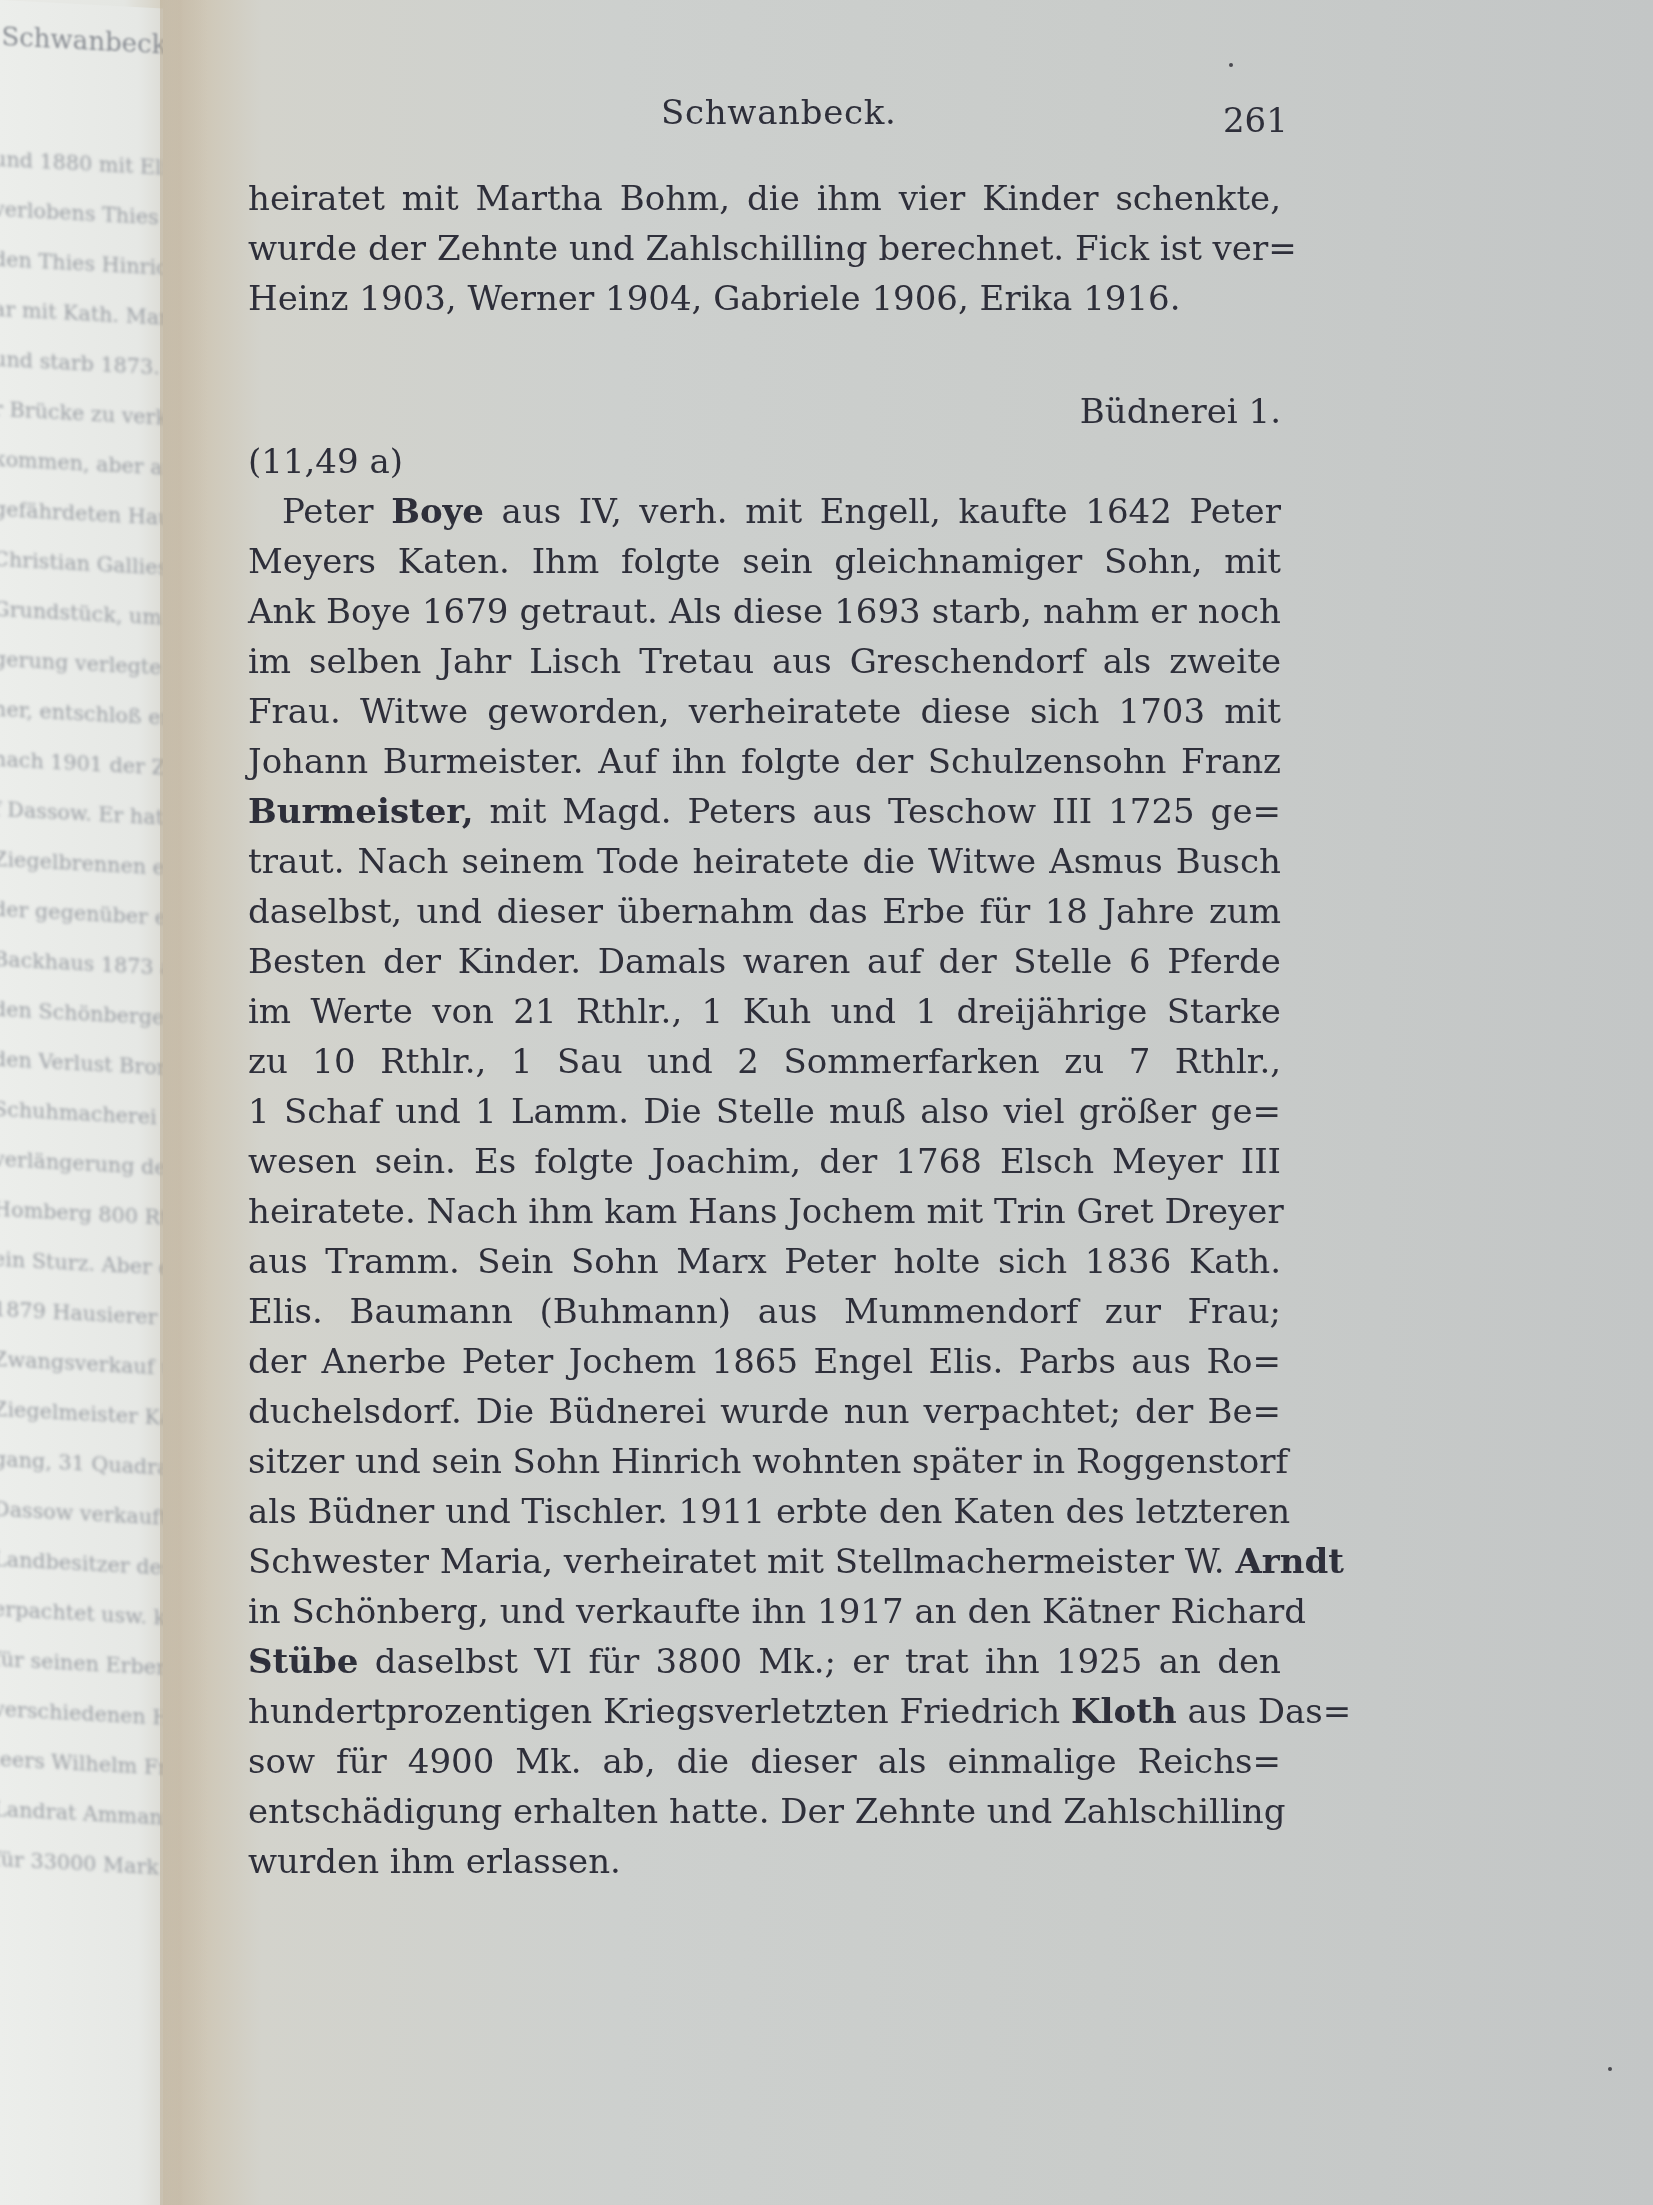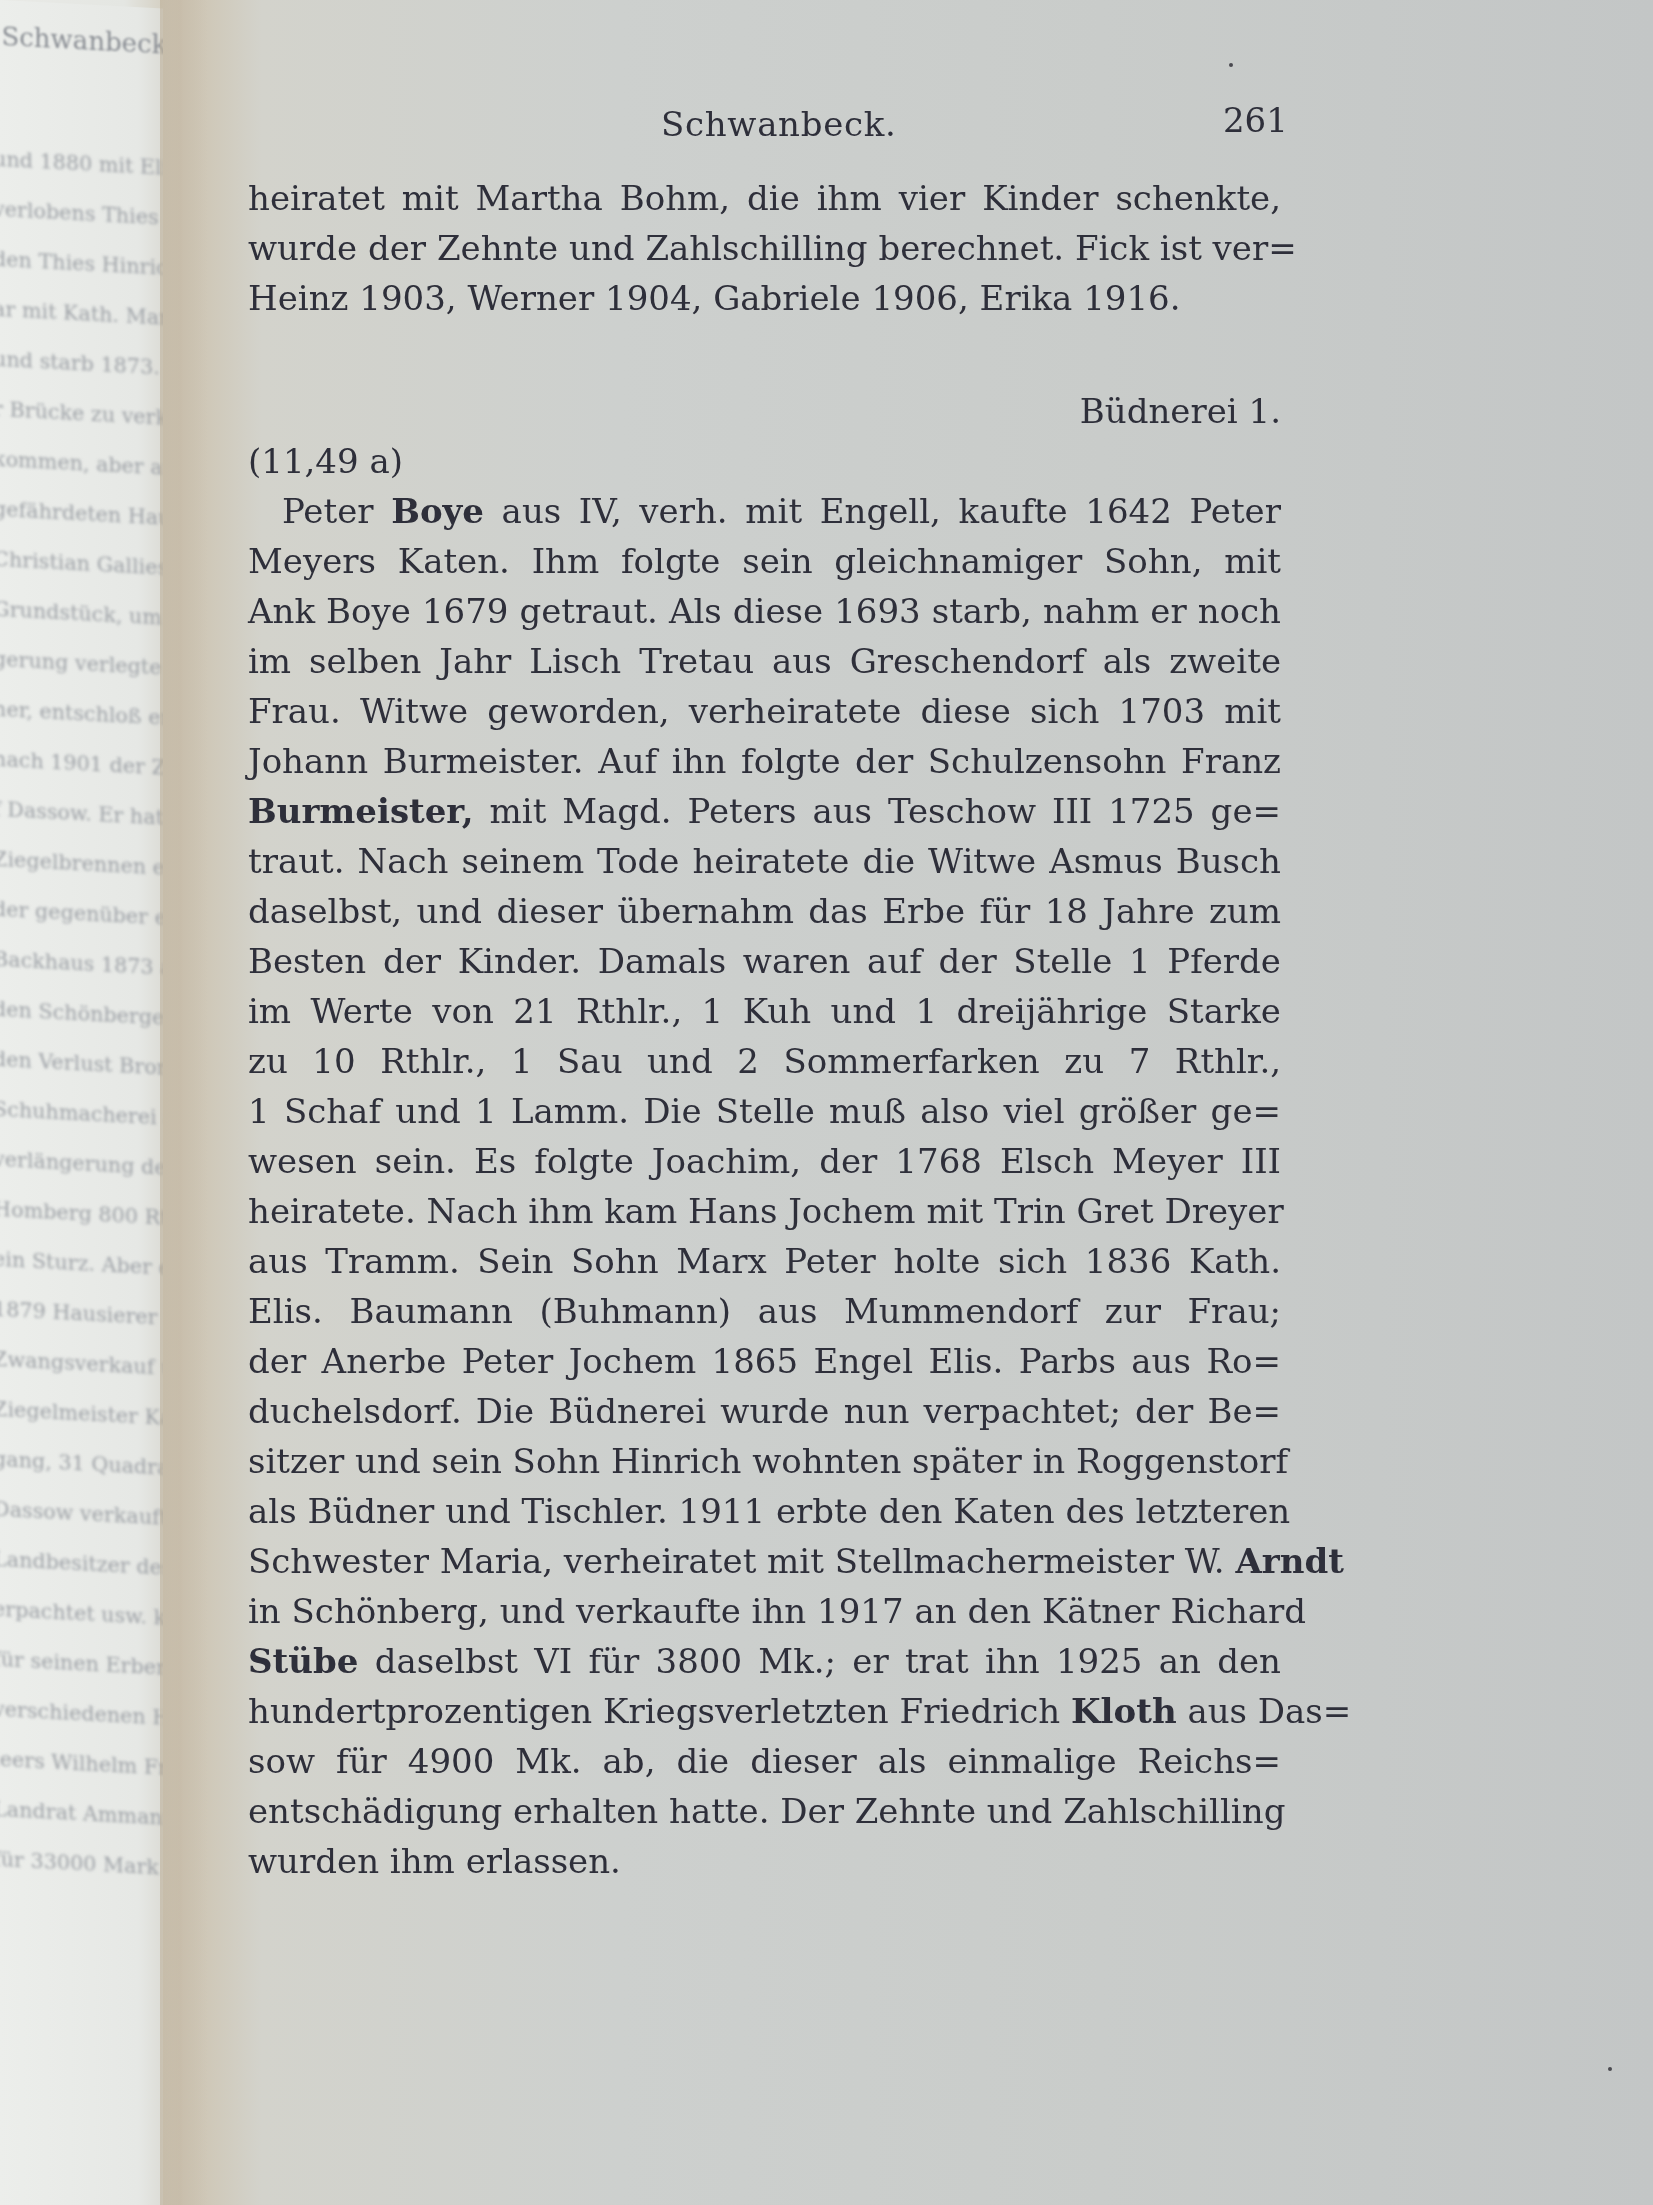--- a/index.html
+++ b/index.html
@@ -69,21 +69,21 @@
       color: #2e2f3a;
     }
     .running-head {
       position: relative;
       height: 55px;
       font-size: 34px;
     }
     .running-head .rh-title {
       position: absolute;
       left: 413px;
-      top: 14px;
+      top: 2px;
       letter-spacing: 0.7px;
     }
     .running-head .rh-page {
       position: absolute;
       right: -6.9px;
       top: 9.6px;
     }
     .para {
       font-size: 34px;
       line-height: 50px;
@@ -191,21 +191,21 @@
     <div class="para body-para" id="section-body">
         <span class="line indent"><span>Peter </span><span class="b">Boye</span><span> aus IV, verh. mit Engell, kaufte 1642 Peter</span></span>
         <span class="line"><span>Meyers Katen. Ihm folgte sein gleichnamiger Sohn, mit</span></span>
         <span class="line"><span>Ank Boye 1679 getraut. Als diese 1693 starb, nahm er noch</span></span>
         <span class="line"><span>im selben Jahr Lisch Tretau aus Greschendorf als zweite</span></span>
         <span class="line"><span>Frau. Witwe geworden, verheiratete diese sich 1703 mit</span></span>
         <span class="line"><span>Johann Burmeister. Auf ihn folgte der Schulzensohn Franz</span></span>
         <span class="line"><span class="b">Burmeister,</span><span> mit Magd. Peters aus Teschow III 1725 ge=</span></span>
         <span class="line"><span>traut. Nach seinem Tode heiratete die Witwe Asmus Busch</span></span>
         <span class="line"><span>daselbst, und dieser übernahm das Erbe für 18 Jahre zum</span></span>
-        <span class="line"><span>Besten der Kinder. Damals waren auf der Stelle 1 Pferde</span></span>
+        <span class="line"><span>Besten der Kinder. Damals waren auf der Stelle 6 Pferde</span></span>
         <span class="line"><span>im Werte von 21 Rthlr., 1 Kuh und 1 dreijährige Starke</span></span>
         <span class="line"><span>zu 10 Rthlr., 1 Sau und 2 Sommerfarken zu 7 Rthlr.,</span></span>
         <span class="line"><span>1 Schaf und 1 Lamm. Die Stelle muß also viel größer ge=</span></span>
         <span class="line"><span>wesen sein. Es folgte Joachim, der 1768 Elsch Meyer III</span></span>
         <span class="line"><span>heiratete. Nach ihm kam Hans Jochem mit Trin Gret Dreyer</span></span>
         <span class="line"><span>aus Tramm. Sein Sohn Marx Peter holte sich 1836 Kath.</span></span>
         <span class="line"><span>Elis. Baumann (Buhmann) aus Mummendorf zur Frau;</span></span>
         <span class="line"><span>der Anerbe Peter Jochem 1865 Engel Elis. Parbs aus Ro=</span></span>
         <span class="line"><span>duchelsdorf. Die Büdnerei wurde nun verpachtet; der Be=</span></span>
         <span class="line"><span>sitzer und sein Sohn Hinrich wohnten später in Roggenstorf</span></span>

